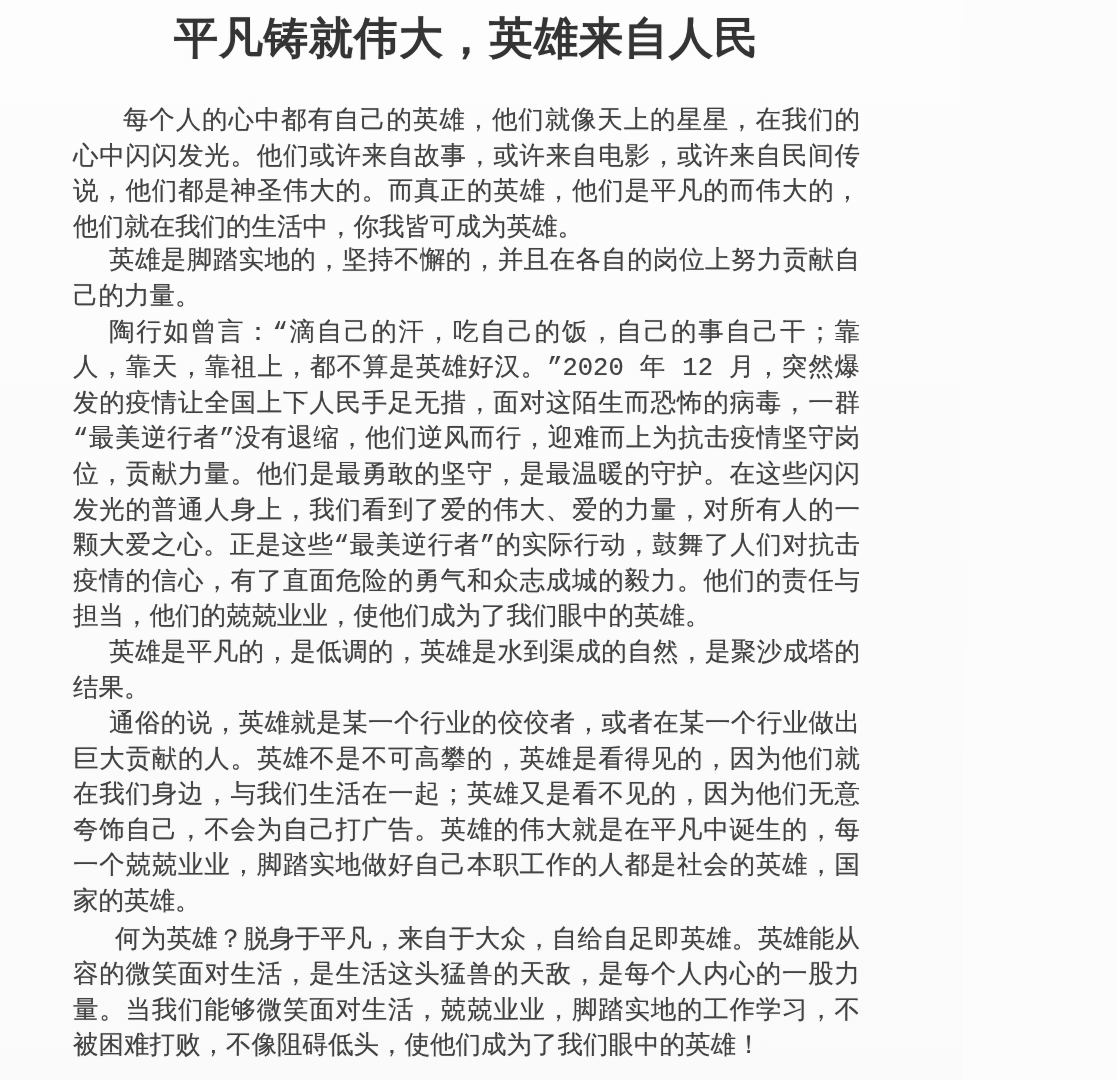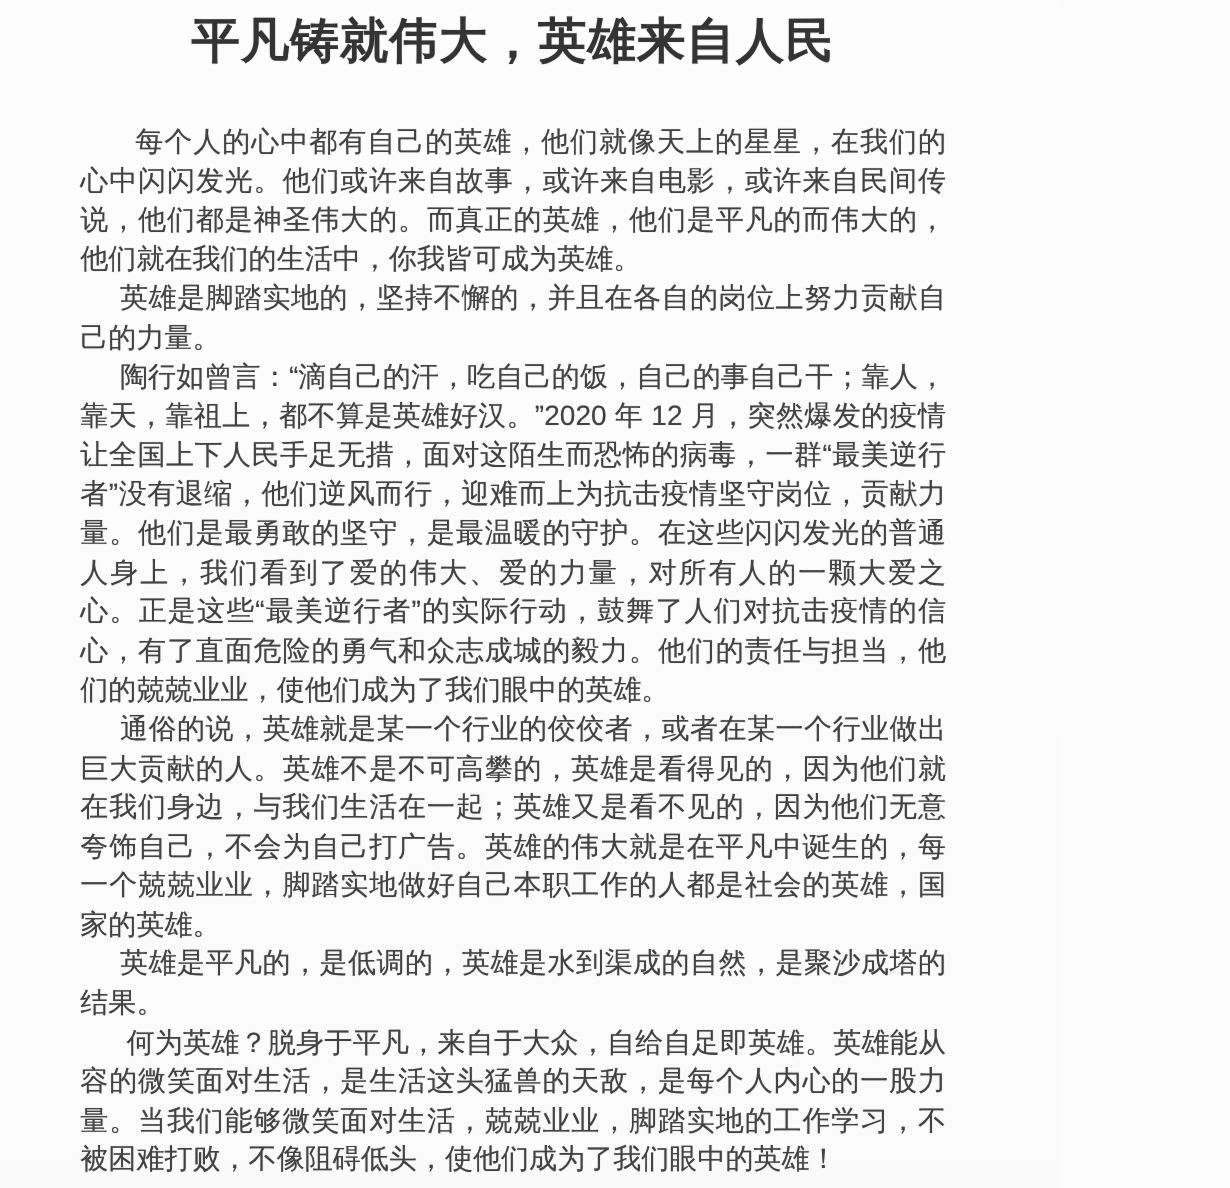--- a/index.html
+++ b/index.html
@@ -24,43 +24,43 @@
     margin: 0;
     text-align: center;
     font-size: 44px;
     line-height: 52px;
     font-weight: 700;
     color: var(--title-color, #343434);
     letter-spacing: 1px;
     text-shadow: 0 0 1px rgba(52,52,52,0.45);
   }
   .doc-body {
-    margin-top: 48px;
+    margin-top: 38px;
   }
   .para {
     margin: 0;
     font-size: 25.5px;
     line-height: 35.6px;
     color: var(--text-color, #424242);
     text-align: justify;
     text-justify: inter-ideograph;
     word-break: break-all;
     overflow-wrap: anywhere;
     text-shadow: 0 0 0.8px rgba(66,66,66,0.5);
   }
   .indent-lg { text-indent: 50px; }
   .indent-md { text-indent: 42px; }
-  .indent-sm { text-indent: 36px; }
+  .indent-sm { text-indent: 36px; font-family: Liberation Mono, monospace; }
 </style>
 </head>
 <body>
 
 <main class="page">
   <h1 class="doc-title">平凡铸就伟大，英雄来自人民</h1>
   <section class="doc-body">
       <p class="para indent-lg">每个人的心中都有自己的英雄，他们就像天上的星星，在我们的心中闪闪发光。他们或许来自故事，或许来自电影，或许来自民间传说，他们都是神圣伟大的。而真正的英雄，他们是平凡的而伟大的，他们就在我们的生活中，你我皆可成为英雄。</p>
       <p class="para indent-sm">英雄是脚踏实地的，坚持不懈的，并且在各自的岗位上努力贡献自己的力量。</p>
       <p class="para indent-sm">陶行如曾言：“滴自己的汗，吃自己的饭，自己的事自己干；靠人，靠天，靠祖上，都不算是英雄好汉。”2020 年 12 月，突然爆发的疫情让全国上下人民手足无措，面对这陌生而恐怖的病毒，一群“最美逆行者”没有退缩，他们逆风而行，迎难而上为抗击疫情坚守岗位，贡献力量。他们是最勇敢的坚守，是最温暖的守护。在这些闪闪发光的普通人身上，我们看到了爱的伟大、爱的力量，对所有人的一颗大爱之心。正是这些“最美逆行者”的实际行动，鼓舞了人们对抗击疫情的信心，有了直面危险的勇气和众志成城的毅力。他们的责任与担当，他们的兢兢业业，使他们成为了我们眼中的英雄。</p>
+      <p class="para indent-sm">英雄是平凡的，是低调的，英雄是水到渠成的自然，是聚沙成塔的结果。</p>
       <p class="para indent-sm">通俗的说，英雄就是某一个行业的佼佼者，或者在某一个行业做出巨大贡献的人。英雄不是不可高攀的，英雄是看得见的，因为他们就在我们身边，与我们生活在一起；英雄又是看不见的，因为他们无意夸饰自己，不会为自己打广告。英雄的伟大就是在平凡中诞生的，每一个兢兢业业，脚踏实地做好自己本职工作的人都是社会的英雄，国家的英雄。</p>
-      <p class="para indent-sm">英雄是平凡的，是低调的，英雄是水到渠成的自然，是聚沙成塔的结果。</p>
       <p class="para indent-md">何为英雄？脱身于平凡，来自于大众，自给自足即英雄。英雄能从容的微笑面对生活，是生活这头猛兽的天敌，是每个人内心的一股力量。当我们能够微笑面对生活，兢兢业业，脚踏实地的工作学习，不被困难打败，不像阻碍低头，使他们成为了我们眼中的英雄！</p>
     </section>
 </main>
 
 </body></html>

